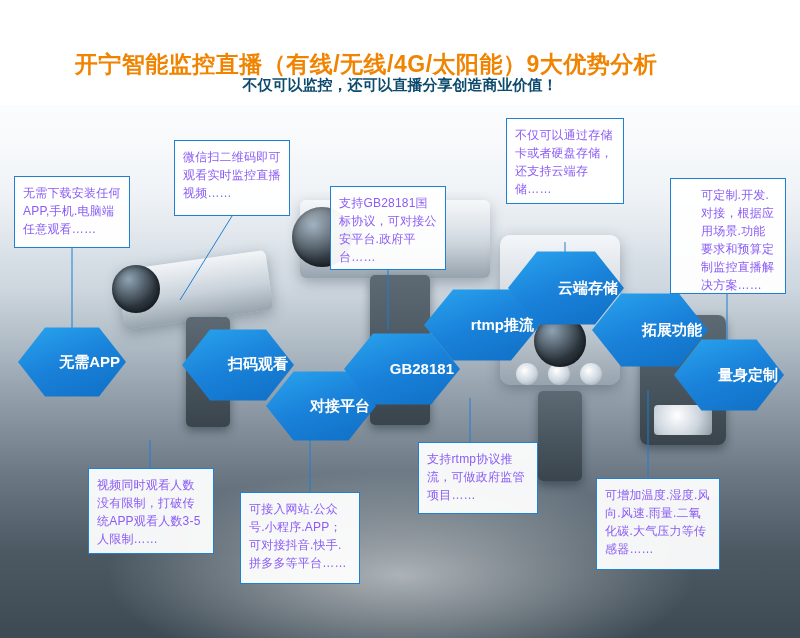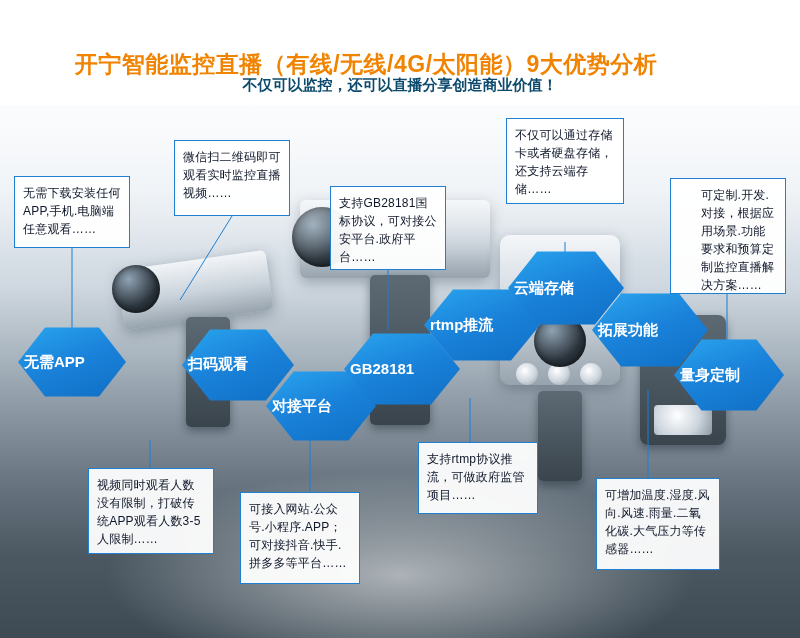--- a/index.html
+++ b/index.html
@@ -92,40 +92,40 @@
     color: #0c4a6e;
     font-size: 15px;
     font-weight: bold;
   }
 
   
   .hex {
     position: absolute;
     display: flex;
     align-items: center;
-    justify-content: flex-start;
+    justify-content: flex-end;
     text-align: center;
     color: #ffffff;
     font-weight: bold;
     font-size: 15px;
     line-height: 1.15;
     clip-path: polygon(25% 2%, 75% 2%, 100% 50%, 75% 98%, 25% 98%, 0% 50%);
     background: linear-gradient(160deg, #2aa6ef 0%, #1a82da 48%, #0f6fc4 100%);
     box-shadow: 0 2px 6px rgba(0,0,0,0.18);
     padding: 0 6px;
     box-sizing: border-box;
   }
 
   
   .callout {
     position: absolute;
     box-sizing: border-box;
     background: rgba(255,255,255,0.94);
     border: 1px solid #1f7fd0;
-    color: #0f172a;
+    color: #8b5cf6;
     font-size: 12px;
     line-height: 1.5;
     padding: 7px 8px;
     letter-spacing: 0.2px;
   }
 
   
   .svg-lines {
     position: absolute;
     left: 0;

